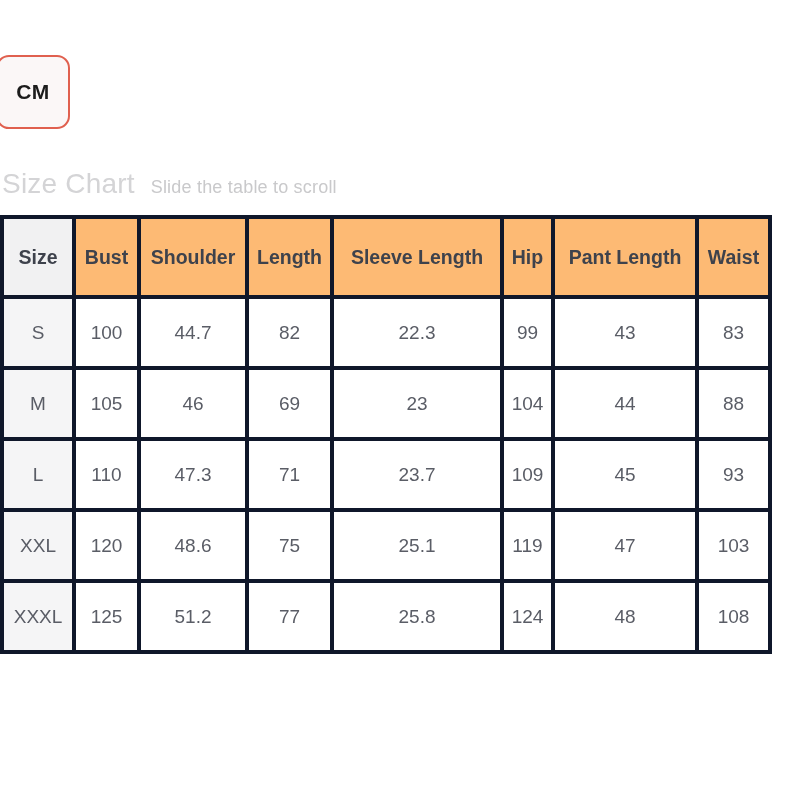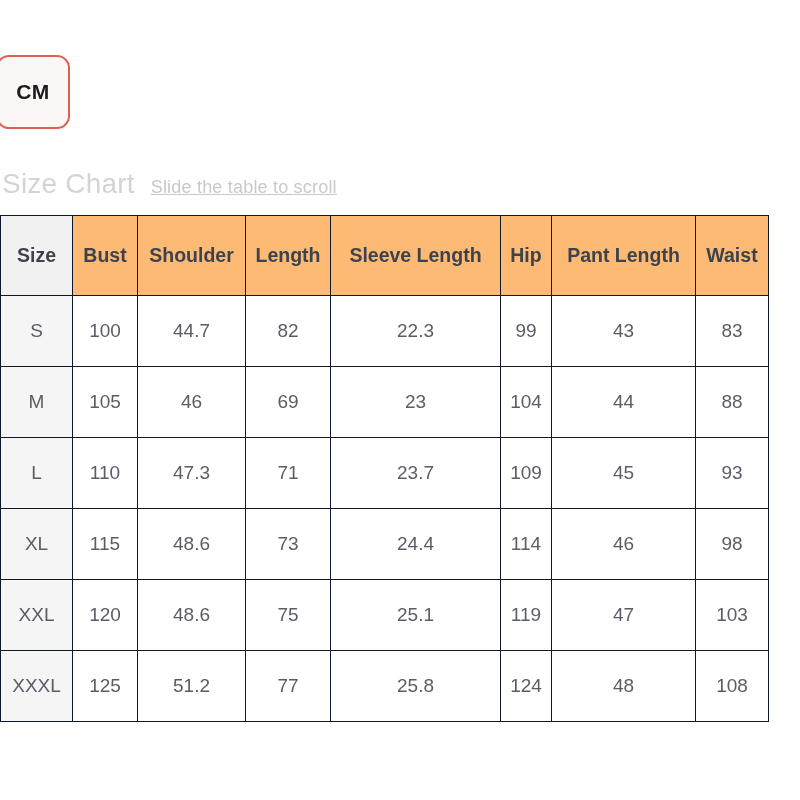--- a/index.html
+++ b/index.html
@@ -58,41 +58,40 @@
   }
   #size-chart-title {
     font-size: 28px;
     color: #d4d4d6;
     letter-spacing: 0.2px;
   }
   #scroll-hint {
     font-size: 18px;
     color: #c9c9cb;
     letter-spacing: 0.2px;
-    text-decoration: underline;
   }
 
   
   #size-table-wrap {
     position: absolute;
     left: 0;
     top: 215px;
     width: 800px;
     height: 512px;
     overflow: hidden;
   }
   table#size-table {
     border-collapse: collapse;
     table-layout: fixed;
     width: 768px;
     background: #ffffff;
   }
   table#size-table th,
   table#size-table td {
-    border: 1px solid #0f172a;
+    border: 4px solid #0f172a;
     text-align: center;
     vertical-align: middle;
     padding: 0;
     font-size: 19px;
     color: #5a5d66;
     height: 71px;
     box-sizing: border-box;
     overflow: hidden;
     white-space: nowrap;
   }
@@ -182,30 +181,20 @@
         <td class="size-cell">L</td>
         <td>110</td>
         <td>47.3</td>
         <td>71</td>
         <td>23.7</td>
         <td>109</td>
         <td>45</td>
         <td>93</td>
       </tr>
       <tr>
-        <td class="size-cell">XL</td>
-        <td>115</td>
-        <td>48.6</td>
-        <td>73</td>
-        <td>24.4</td>
-        <td>114</td>
-        <td>46</td>
-        <td>98</td>
-      </tr>
-      <tr>
         <td class="size-cell">XXL</td>
         <td>120</td>
         <td>48.6</td>
         <td>75</td>
         <td>25.1</td>
         <td>119</td>
         <td>47</td>
         <td>103</td>
       </tr>
       <tr>

